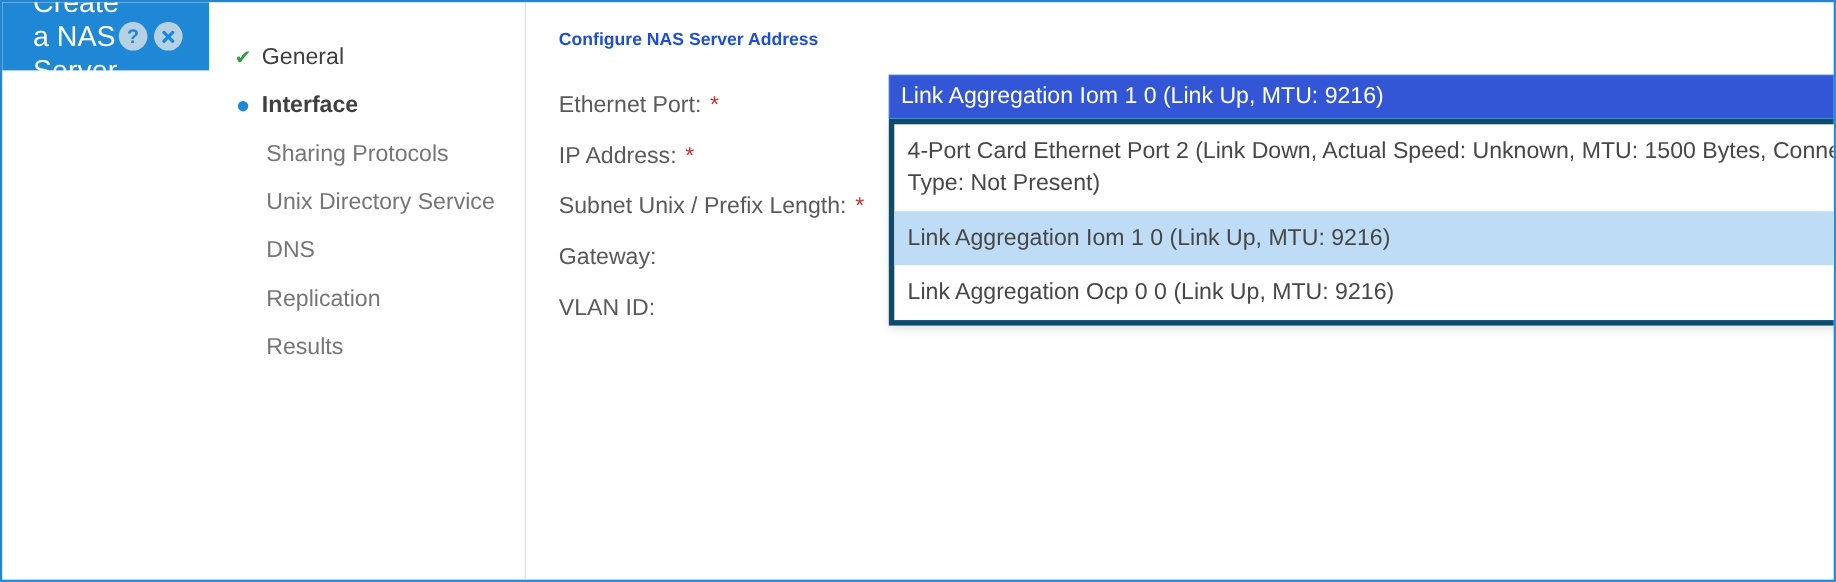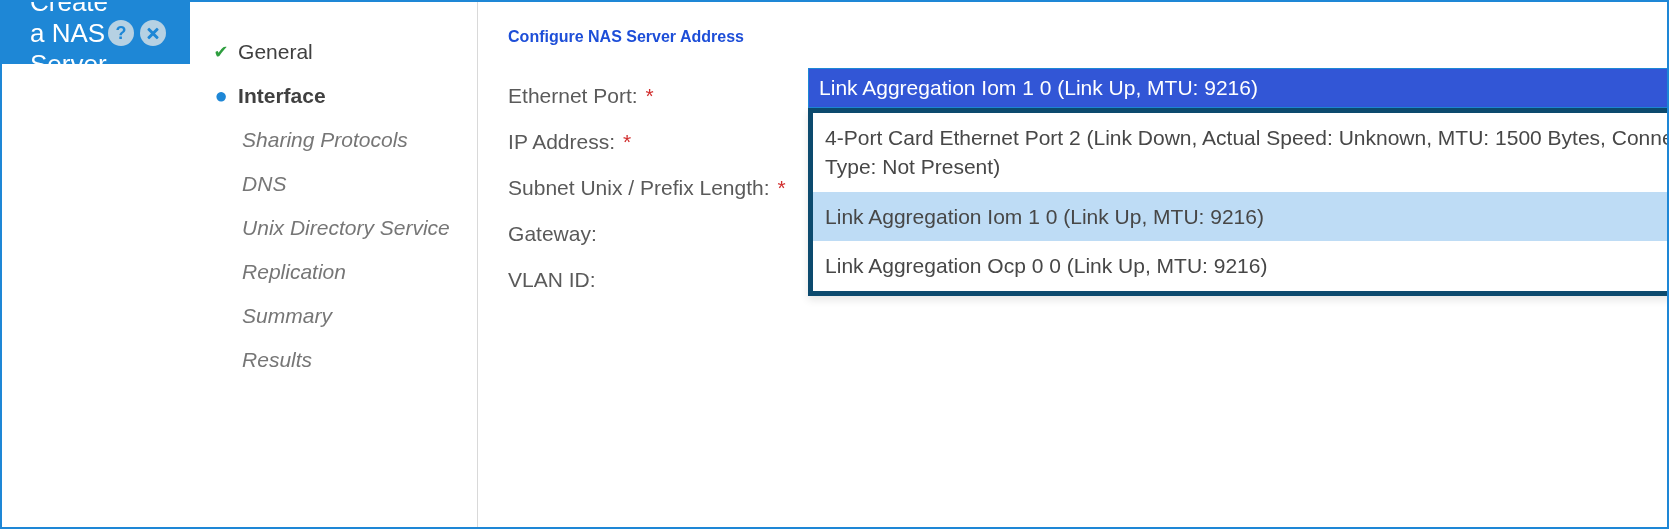--- a/index.html
+++ b/index.html
@@ -40,21 +40,21 @@
     padding: 28px 12px;
     color: #767676;
     font-size: 21px;
   }
   .side-item {
     display: flex; align-items: center;
     padding: 10px 12px;
     cursor: pointer;
     gap: 10px;
   }
-  .side-item.sub { padding-left: 40px; font-style: italic; }
+  .side-item.sub { padding-left: 40px; }
   .side-item.active { color: #404040; font-weight: 700; }
   .side-item.completed { color: #404040; }
   .bullet { width: 14px; display: inline-flex; justify-content: center; align-items: center; }
   .bullet.check { color: #2e9e3f; font-size: 18px; }
   .bullet.dot { color: #1e87d6; font-size: 22px; line-height: 0; }
   .main { flex: 1; padding: 26px 30px; position: relative; }
   .page-title { font-size: 16px; font-weight: 600; color: #1d4ed8; margin-bottom: 22px; }
   .form-row { display: flex; align-items: flex-end; font-size: 21px; color: #5a5a5a; margin-bottom: 22px; }
   .form-row .label { width: 300px; }
   .req { color: #d12e2e; margin-left: 2px; }
@@ -122,30 +122,27 @@
         <span>General</span>
       </div>
       <div class="side-item active">
         <span class="bullet dot">●</span>
         <span>Interface</span>
       </div>
       <div class="side-item sub">
         <span>Sharing Protocols</span>
       </div>
       <div class="side-item sub">
+        <span>Unix Directory Service</span>
+      </div>
+      <div class="side-item sub">
         <span>DNS</span>
       </div>
       <div class="side-item sub">
-        <span>Unix Directory Service</span>
-      </div>
-      <div class="side-item sub">
         <span>Replication</span>
-      </div>
-      <div class="side-item sub">
-        <span>Summary</span>
       </div>
       <div class="side-item sub">
         <span>Results</span>
       </div>
     </div>
 
     <div class="main">
       <div class="page-title">Configure NAS Server Address</div>
 
       <div class="form-row">

